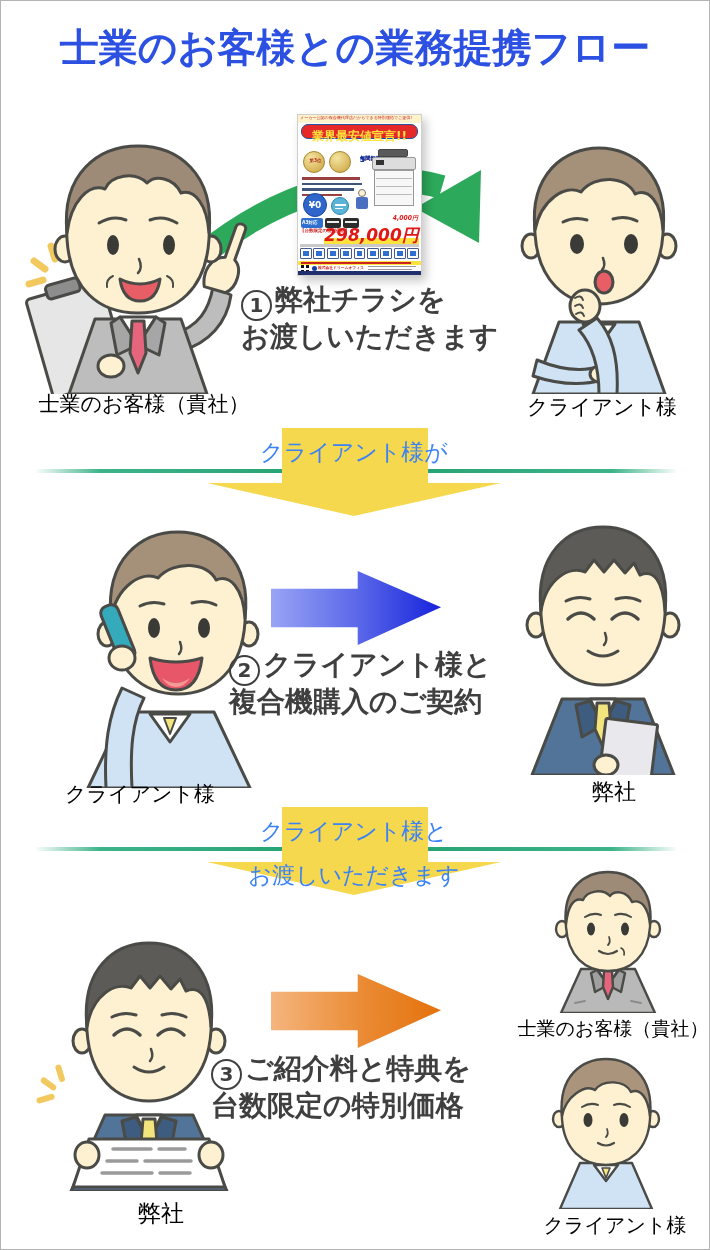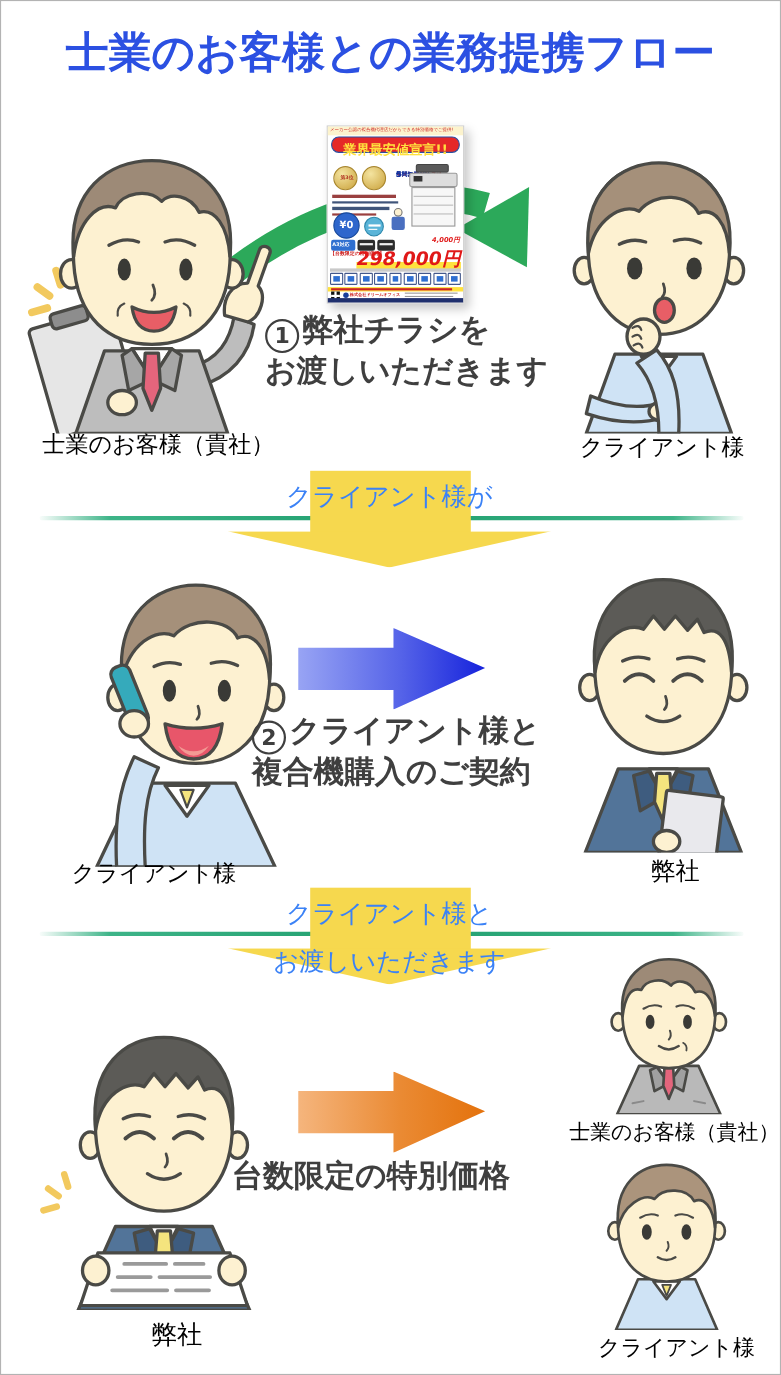--- a/index.html
+++ b/index.html
@@ -363,20 +363,21 @@
       <path d="M129,106 Q142,94 155,106" stroke-width="3.5"></path>
       <path d="M122,120 q3,8 -1,12" stroke-width="2.5"></path>
       <path d="M105,138 Q120,148 135,138"></path>
     </g>
   </svg>
   <div class="abs char-label" style="left:30px;top:1197px;width:236px;font-size:23px;">弊社</div>
 
   <div class="abs arrow-right arrow-orange" style="left:270px;top:973px;"></div>
 
   <div class="abs step-text" style="left:210px;top:1052px;">
+    <div><span class="num-circle">3</span><span>ご紹介料と特典を</span></div>
     <div><span>台数限定の特別価格</span></div>
   </div>
 
   <svg class="abs" style="left:540px;top:862px;" width="135" height="150" viewBox="0 0 135 150">
     <g fill="none" stroke="#4a4a46" stroke-width="2.4" stroke-linejoin="round" stroke-linecap="round">
       <path d="M40,106 L94,106 L114,150 L20,150 Z" fill="#b9b9b9"></path>
       <path d="M56,106 L78,106 L67,122 Z" fill="#ffffff"></path>
       <path d="M56,107 L67,122 L54,129 L50,110 Z" fill="#a0a0a0"></path>
       <path d="M78,107 L67,122 L80,129 L84,110 Z" fill="#a0a0a0"></path>
       <path d="M63,108 L71,108 L72,124 L67,136 L62,124 Z" fill="#e4657c"></path>

